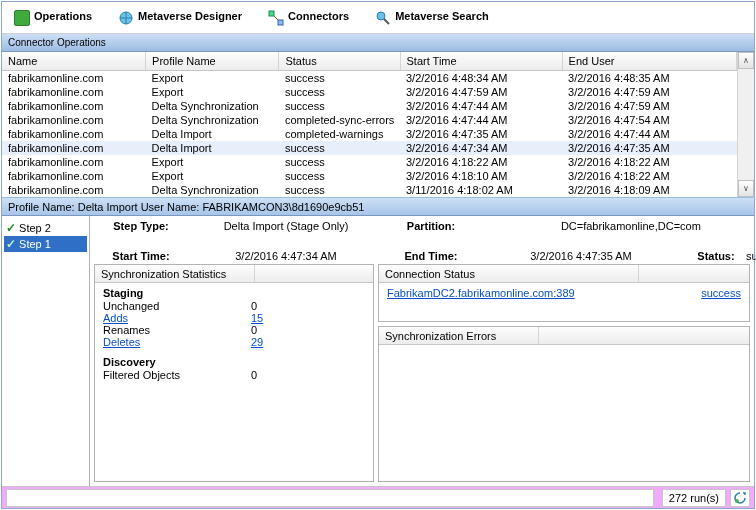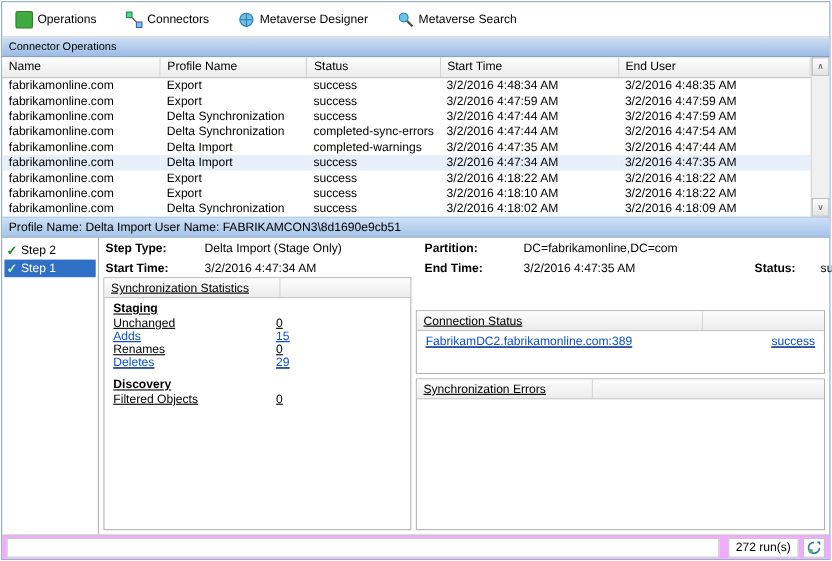--- a/index.html
+++ b/index.html
@@ -21,23 +21,24 @@
   }
   
   .toolbar {
     display: flex; align-items: center;
     height: 32px;
     padding: 2px 6px;
     gap: 14px;
     border-bottom: 1px solid #d0d0d0;
   }
   .tb-btn {
-    display: flex; align-items: center; gap: 4px;
+    display: flex; align-items: flex-start; gap: 4px;
     padding: 2px 6px;
     cursor: pointer;
+    font-weight: bold;
   }
   .tb-icon {
     width: 16px; height: 16px;
     display: inline-block; border-radius: 2px;
   }
   
   .section-title {
     background: linear-gradient(#cddff5, #9cbce4);
     height: 18px; line-height: 18px;
     padding-left: 6px;
@@ -119,38 +120,38 @@
   }
   .detail-right {
     flex: 1;
     display: flex; flex-direction: column;
     min-width: 0;
   }
   .meta {
     display: grid;
     grid-template-columns: 90px 200px 90px 210px 60px auto;
     padding: 4px 6px 2px 6px;
-    row-gap: 6px;
+    row-gap: 18px;
     font-size: 11px;
+    text-align: center;
   }
   .meta b { font-weight: bold; }
   .panels {
     flex: 1;
     display: flex;
     gap: 4px;
     padding: 0 4px 4px 4px;
     min-height: 0;
-    text-decoration: underline;
   }
   .panel-col {
     display: flex; flex-direction: column;
     gap: 4px;
   }
   .panel-col.left { width: 280px; }
-  .panel-col.right { flex: 1; margin-top: 30px; }
+  .panel-col.right { flex: 1; }
   .panel {
     border: 1px solid #b3b3b3;
     display: flex; flex-direction: column;
     min-height: 0;
   }
   .panel-head {
     background: linear-gradient(#fdfdfd,#ececec);
     border-bottom: 1px solid #c6c6c6;
     height: 18px; line-height: 18px;
     display: flex;
@@ -198,39 +199,39 @@
 </style>
 </head>
 <body>
 
 <div class="app">
 
   <div class="toolbar">
     <div class="tb-btn">
       <span class="tb-icon" style="background:#3fab3f;border:1px solid #2d7d2d;"></span>
       <span>Operations</span>
+    </div>
+    <div class="tb-btn">
+      <span class="tb-icon">
+        <svg width="16" height="16">
+            <circle cx="8" cy="8" r="6" fill="#6cc1ea" stroke="#2b7ea8"></circle>
+            <path d="M2 8 h12 M8 2 v12" stroke="#2b7ea8"></path>
+          </svg>
+      </span>
+      <span>Metaverse Designer</span>
     </div>
     <div class="tb-btn">
       <span class="tb-icon">
         <svg width="16" height="16">
             <rect x="1" y="1" width="5" height="5" fill="#4d8" stroke="#285"></rect>
             <rect x="10" y="10" width="5" height="5" fill="#8bf" stroke="#369"></rect>
             <line x1="6" y1="6" x2="10" y2="10" stroke="#555"></line>
           </svg>
       </span>
       <span>Connectors</span>
-    </div>
-    <div class="tb-btn">
-      <span class="tb-icon">
-        <svg width="16" height="16">
-            <circle cx="8" cy="8" r="6" fill="#6cc1ea" stroke="#2b7ea8"></circle>
-            <path d="M2 8 h12 M8 2 v12" stroke="#2b7ea8"></path>
-          </svg>
-      </span>
-      <span>Metaverse Designer</span>
     </div>
     <div class="tb-btn">
       <span class="tb-icon">
         <svg width="16" height="16">
             <circle cx="6" cy="6" r="4" fill="#6cc1ea" stroke="#2b7ea8"></circle>
             <line x1="9" y1="9" x2="14" y2="14" stroke="#555" stroke-width="2"></line>
           </svg>
       </span>
       <span>Metaverse Search</span>
     </div>
@@ -311,21 +312,21 @@
               <td>fabrikamonline.com</td>
               <td>Export</td>
               <td>success</td>
               <td>3/2/2016 4:18:10 AM</td>
               <td>3/2/2016 4:18:22 AM</td>
             </tr>
             <tr class="row">
               <td>fabrikamonline.com</td>
               <td>Delta Synchronization</td>
               <td>success</td>
-              <td>3/2/2016 4:18:02 AM</td>
+              <td>3/11/2016 4:18:02 AM</td>
               <td>3/2/2016 4:18:09 AM</td>
             </tr>
           </tbody>
       </table>
     </div>
     <div class="scroll-col">
       <div class="scroll-btn">∧</div>
       <div style="flex:1"></div>
       <div class="scroll-btn">∨</div>
     </div>

